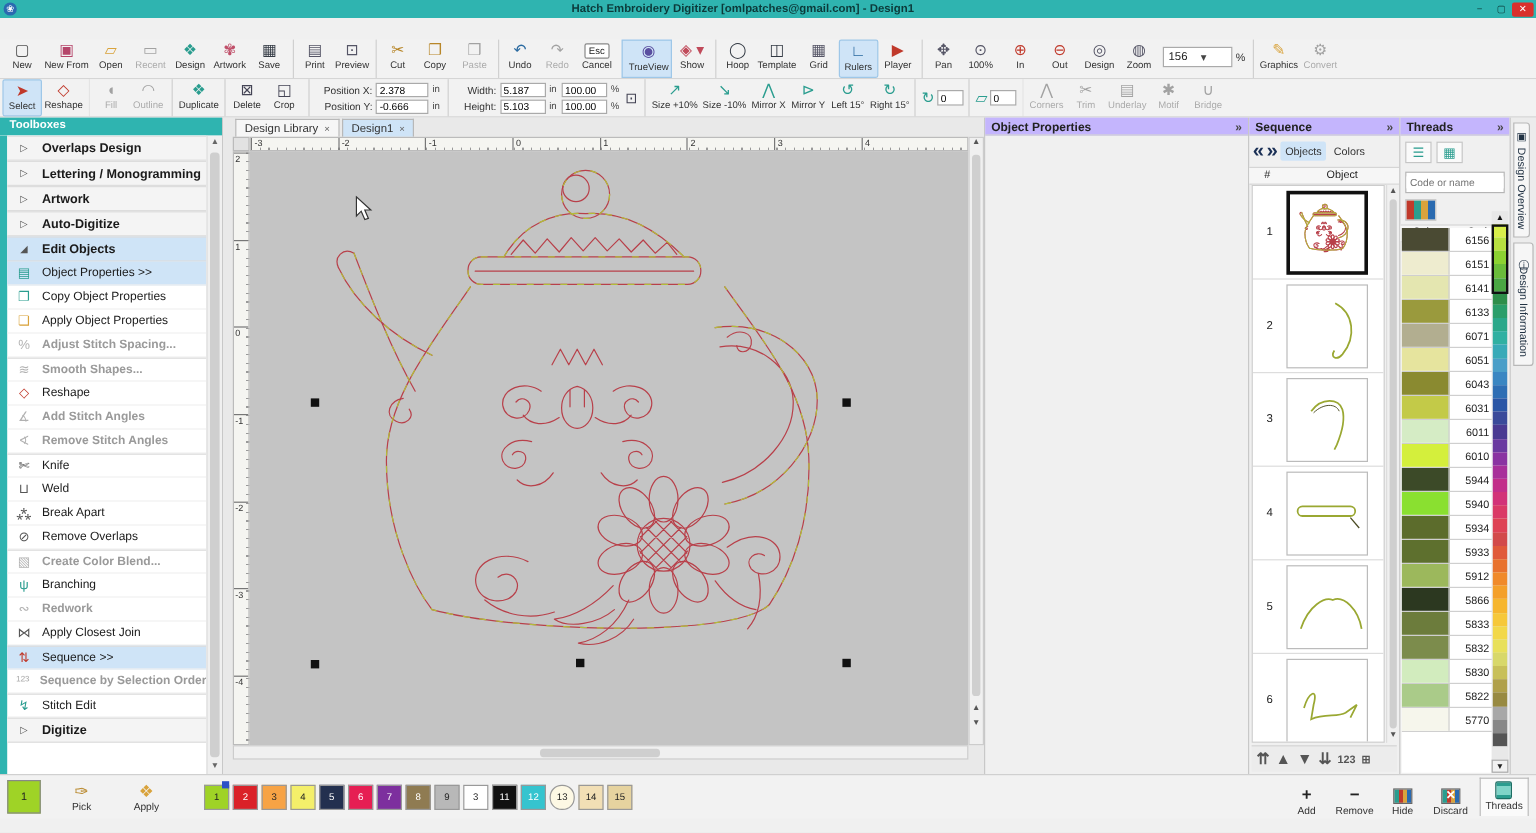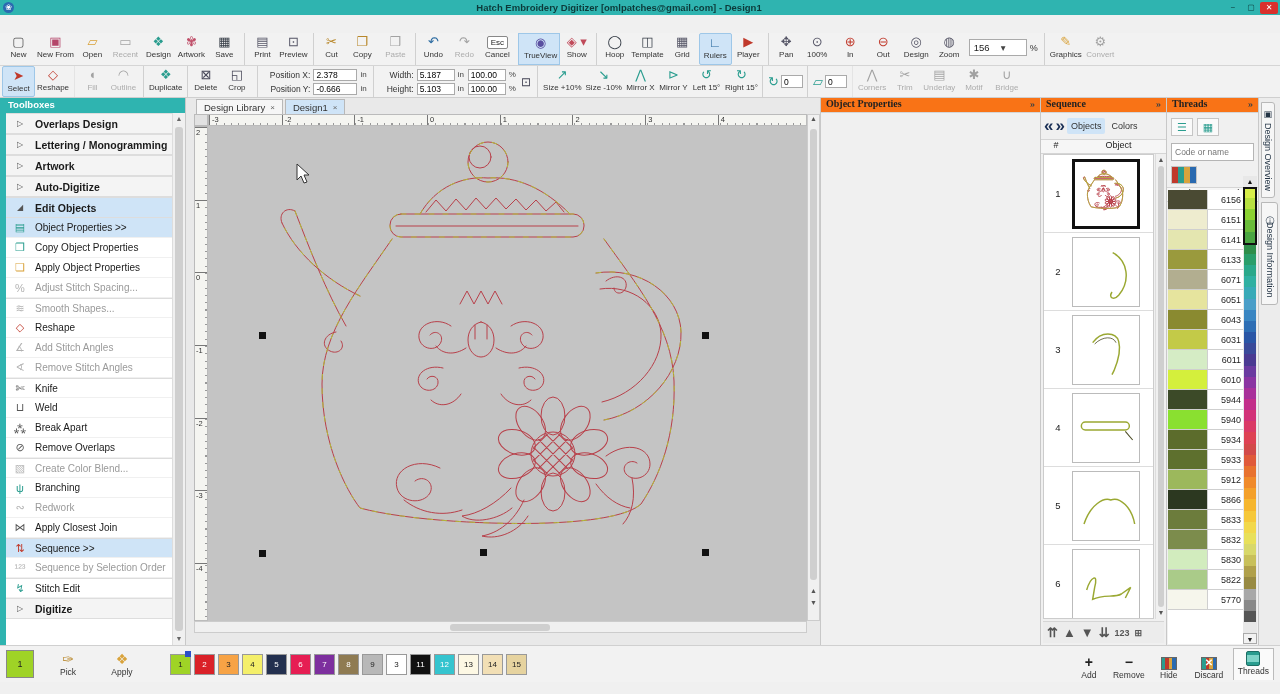--- a/index.html
+++ b/index.html
@@ -50,21 +50,21 @@
   #sidebar .sb-head { height:15px; background:var(--teal); color:#fff; font-weight:bold; font-size:9.5px; padding:1px 0 0 8px; }
   #sidebar .sb-body { position:absolute; top:15px; left:0; right:13px; bottom:0; overflow:hidden; border-left:6px solid var(--teal); background:#fff; }
   .sbrow { display:flex; align-items:center; height:20px; padding-left:6px; gap:7px; border-bottom:1px solid #f0f0f0; }
   .sbrow .ic { width:16px; text-align:center; font-size:11px; }
   .sbrow .lb { font-size:10px; color:#1a1a1a; white-space:nowrap; }
   .sbrow.section { height:21px; background:#f4f4f4; border-top:1px solid #ddd; border-bottom:1px solid #ddd; }
   .sbrow.section .lb { font-weight:bold; font-size:10.5px; }
   .sbrow.section .ic { font-size:8px; color:#555; }
   .sbrow.expanded { background:#cfe4f7; }
   .sbrow.selected { background:#cfe4f7; }
-  .sbrow.disabled .lb { color:#9a9a9a; }
+  .sbrow.disabled .lb { color:#9a9a9a;font-weight:bold; }
   .sbrow.disabled .ic { opacity:.5; }
   .sbrow.sep { border-top:1px solid #dcdcdc; }
   #sidebar .sb-scroll { position:absolute; right:0; top:15px; width:13px; bottom:0; background:#f0f0f0; border-left:1px solid #ddd; font-size:7px; color:#666; text-align:center; }
   .scr-up { height:12px; line-height:12px; }
   .scr-dn { position:absolute; bottom:0; width:100%; height:12px; line-height:12px; }
   .scr-th { position:absolute; left:2px; right:2px; background:#cfcfcf; border-radius:3px; }
 
   
   #canvas-area { position:absolute; left:186px; top:98px; width:634px; height:547px; background:#e9e9e9; }
   #doc-tabs { height:16px; display:flex; align-items:flex-end; padding-left:10px; gap:2px; background:#e9e9e9; }
@@ -82,21 +82,21 @@
   #vscroll { position:absolute; right:0; top:16px; width:13px; bottom:24px; background:#f0f0f0; border:1px solid #ccc; font-size:7px; color:#555; text-align:center; }
   #hscroll { position:absolute; left:8px; bottom:12px; right:13px; height:12px; background:#f0f0f0; border:1px solid #ccc; font-size:7px; color:#555; }
   #hscroll .th { position:absolute; left:255px; width:100px; top:2px; height:7px; background:#cfcfcf; border-radius:3px; }
   #vscroll .th { position:absolute; top:14px; bottom:40px; left:2px; right:2px; background:#cfcfcf; border-radius:3px; }
   #vscroll .dn { position:absolute; bottom:26px; width:100%; }
   #vscroll .dn2 { position:absolute; bottom:14px; width:100%; }
   .handle { position:absolute; width:7px; height:7px; background:#111; }
   #cursor { position:absolute; left:88px; top:37px; }
 
   
-  .panel-head { height:15px; display:flex; align-items:flex-start; padding:0 5px; font-weight:bold; font-size:10px; color:#222; background:#f97316; border-bottom:1px solid #d5d5d5;font-family:Liberation Serif, serif; }
+  .panel-head { height:15px; display:flex; align-items:flex-end; padding:0 5px; font-weight:bold; font-size:10px; color:#222; background:#c4b5fd; border-bottom:1px solid #d5d5d5; }
   .panel-head .sp { flex:1; }
   .panel-head .chev { font-size:10px; color:#444; }
   #objprops { position:absolute; left:820px; top:98px; width:220px; height:547px; background:#f0f0f0; border-left:1px solid #c8c8c8; }
   #objprops .empty { position:absolute; left:10px; top:38px; right:10px; bottom:10px; background:#f6f6f6; border:1px solid #d8d8d8; padding:8px 0 0 18px; color:#444; font-size:9.5px; }
 
   #sequence { position:absolute; left:1040px; top:98px; width:126px; height:547px; background:#f0f0f0; border-left:1px solid #c8c8c8; }
   #seq-nav { height:26px; display:flex; align-items:center; padding:0 3px; gap:2px; }
   #seq-nav .big { font-size:17px; font-weight:bold; color:#1a2f55; line-height:22px; }
   #seq-nav .tab { font-size:9px; padding:3px 4px; border-radius:2px; color:#333; }
   #seq-nav .tab.active { background:#cfe4f7; }
@@ -1076,21 +1076,21 @@
         </div>
 
         <div class="pal" style="background: rgb(17, 17, 17); color: rgb(255, 255, 255);">
           <span>11</span>
         </div>
 
         <div class="pal" style="background: rgb(53, 196, 207); color: rgb(255, 255, 255);">
           <span>12</span>
         </div>
 
-        <div class="pal" style="background: rgb(253, 248, 228); color: rgb(34, 34, 34);">
+        <div class="pal" style="background: rgb(253, 248, 228); color: rgb(34, 34, 34); border-radius: 10px;">
           <span>13</span>
         </div>
 
         <div class="pal" style="background: rgb(242, 223, 181); color: rgb(34, 34, 34);">
           <span>14</span>
         </div>
 
         <div class="pal" style="background: rgb(230, 211, 159); color: rgb(34, 34, 34);">
           <span>15</span>
         </div>

